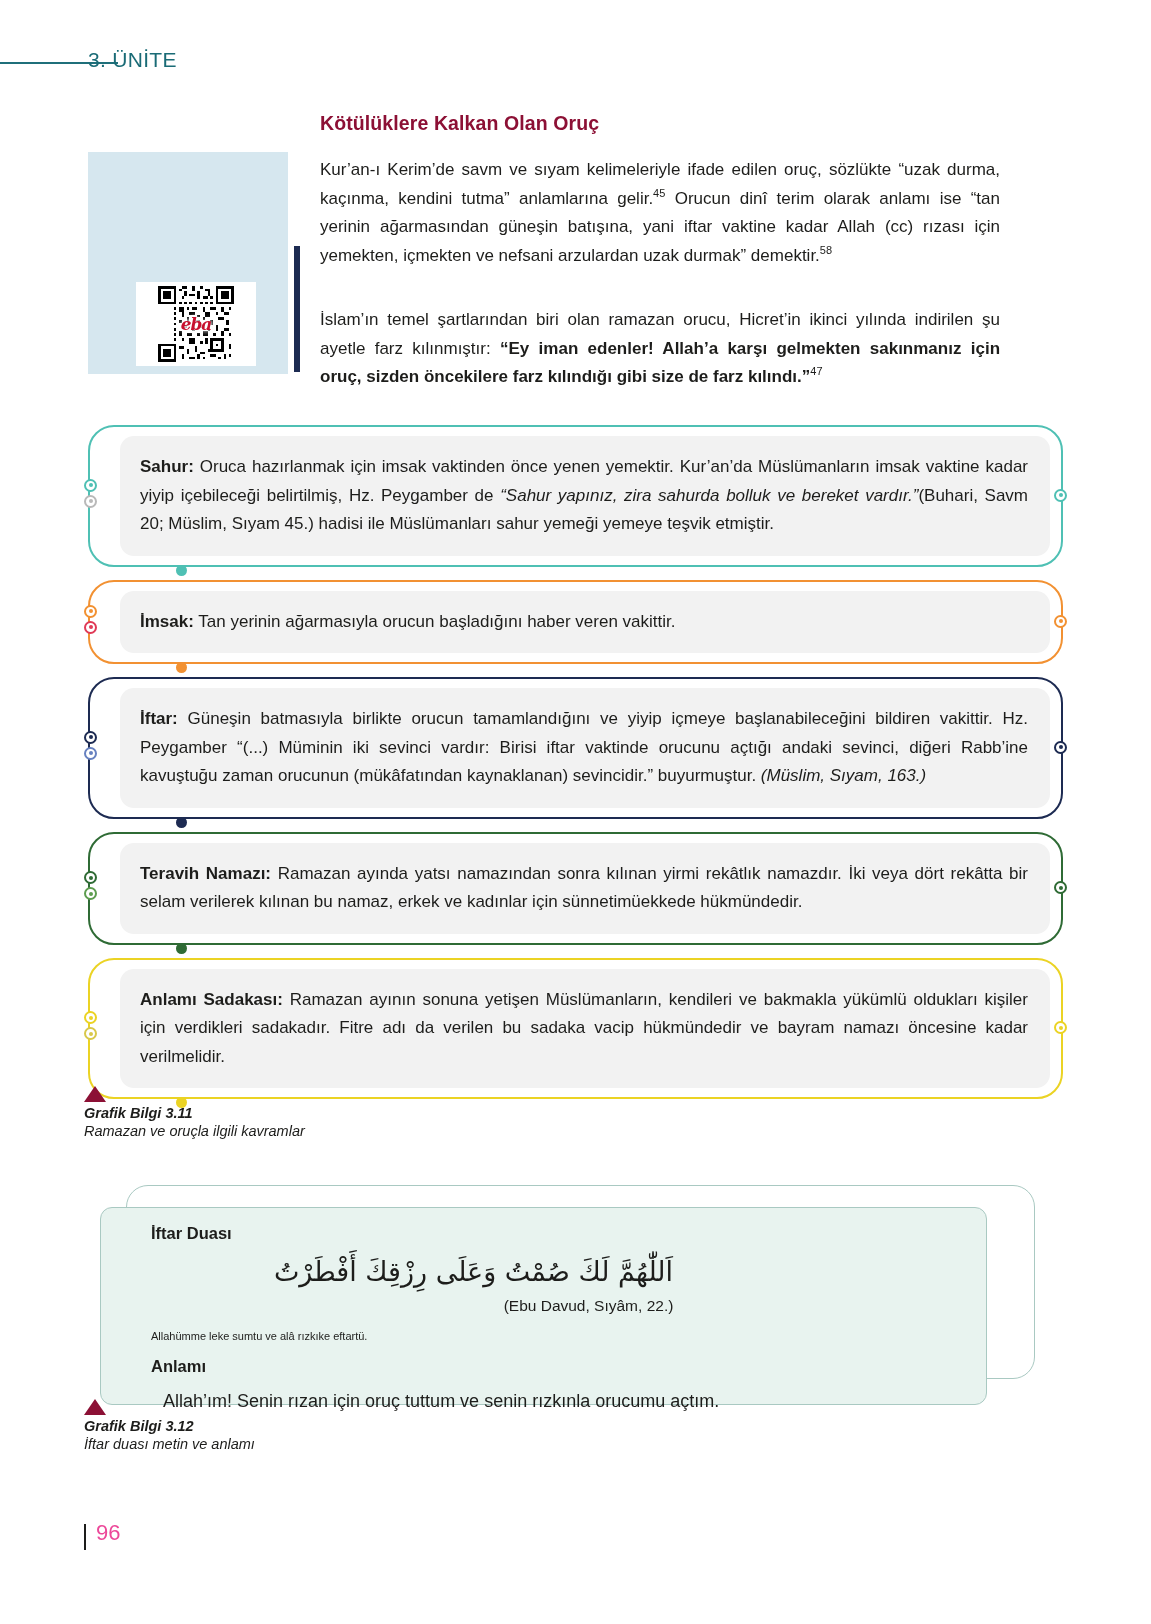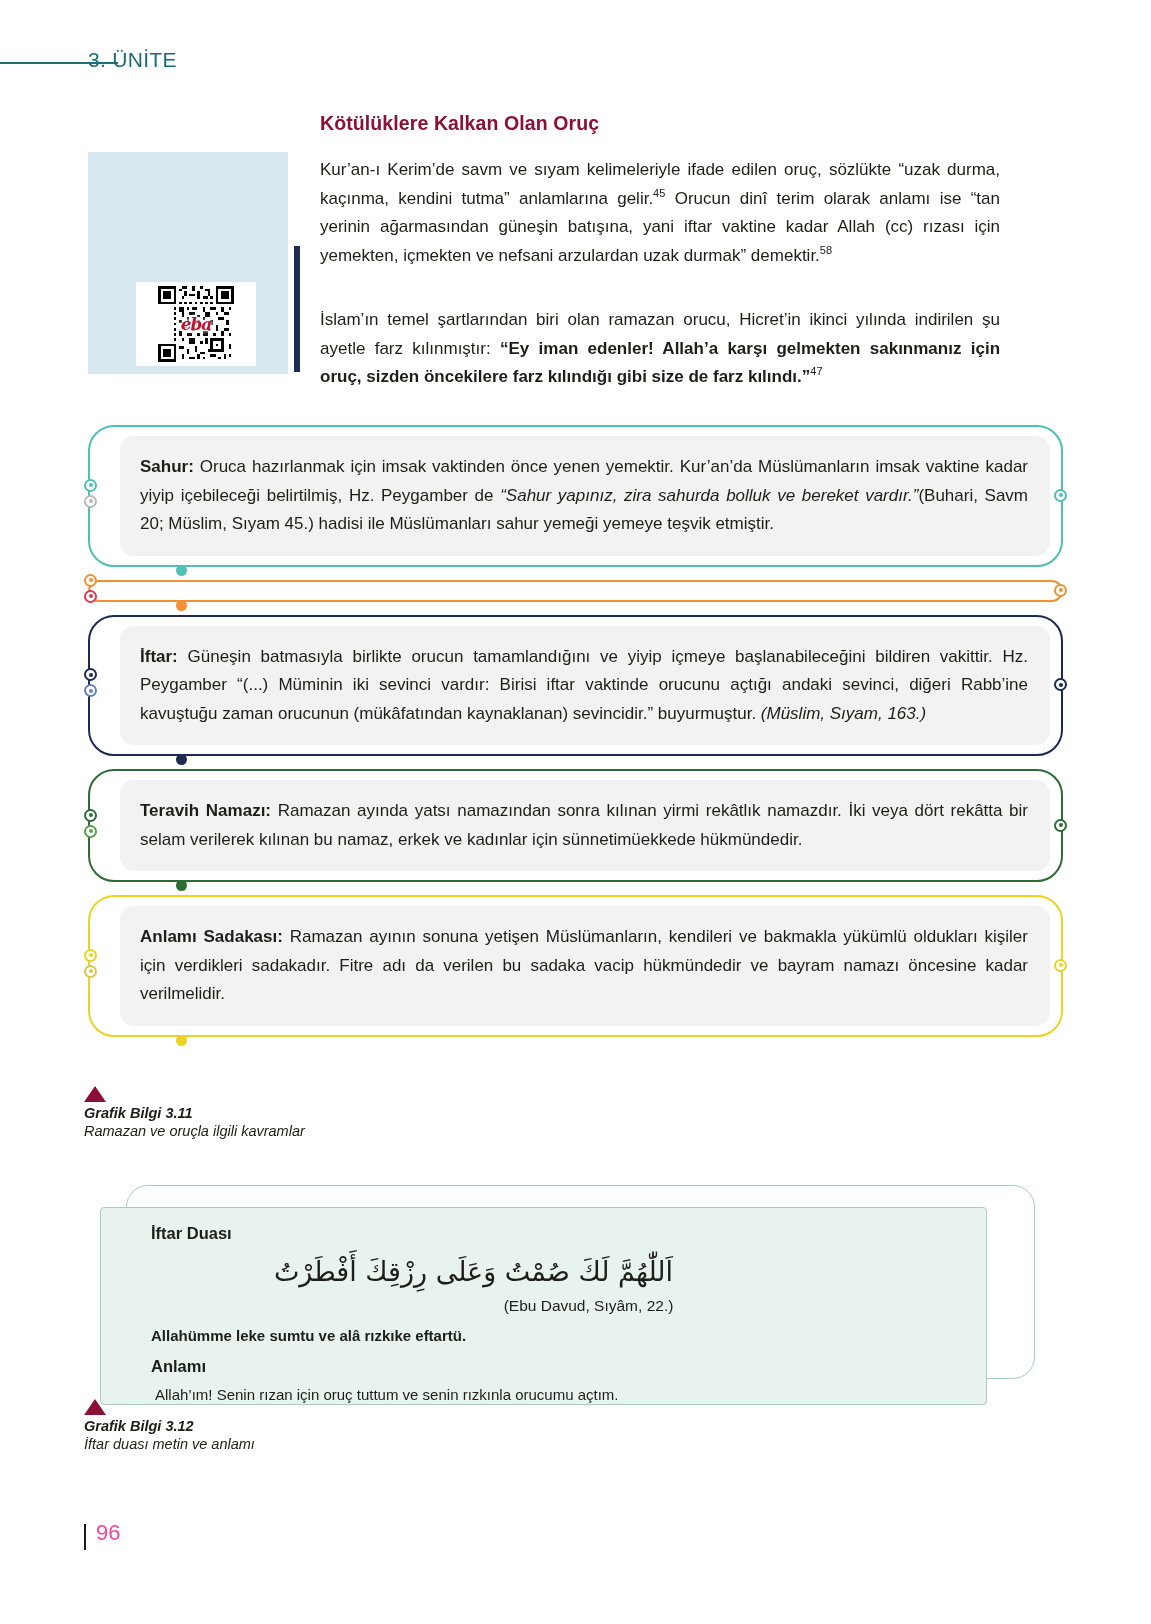--- a/index.html
+++ b/index.html
@@ -134,32 +134,32 @@
   #caption-312{top:1399px;}
 
   
   .dua-zone{position:absolute; left:100px; top:1185px; width:935px; height:220px;}
   .dua-back{
     position:absolute; left:26px; top:0; right:0; bottom:26px;
     border:1.5px solid #a9c9c2; border-radius:22px; background:#ffffff;
   }
   .dua-front{
     position:absolute; left:0; top:22px; right:48px; bottom:0;
-    border:1.5px solid #a9c9c2; border-radius:4px; background:#e8f3ef;
+    border:1.5px solid #a9c9c2; border-radius:12px; background:#e8f3ef;
     box-sizing:border-box; padding:16px 30px 14px 50px;
   }
   .dua-h{font-weight:bold; font-size:16.5px; margin:0 0 6px 0;}
   .dua-ar{
     font-family:"DejaVu Sans","Liberation Sans",sans-serif;
     direction:rtl; text-align:center; font-size:27px; line-height:46px;
     margin:2px 0 0 0; padding-right:160px;
   }
   .dua-src{text-align:center; font-size:15.5px; margin:2px 0 8px 0; padding-left:70px;}
-  .dua-line{font-size:15px; line-height:26px; margin:0 0 8px 0;font-weight:bold;}
-  .dua-mean{font-size:15px; line-height:26px; margin:4px;}
+  .dua-line{font-size:11px; line-height:26px; margin:0 0 8px 0;}
+  .dua-mean{font-size:18px; line-height:26px; margin:12px;}
 
   
   .pagenum-rule{position:absolute; left:84px; top:1524px; width:2px; height:26px; background:#1d1d1b;}
   .pagenum{position:absolute; left:96px; top:1520px; font-size:22px; color:#ec4899;}
 </style>
 </head>
 <body>
 
 <div class="unit-rule"></div>
 <div class="unit-title">3. ÜNİTE</div>
@@ -303,20 +303,23 @@
       </div>
     </div>
     <span class="tail"></span>
   </div>
 
   <div class="card-wrap c-orange">
     <div class="card-frame">
       <span class="dot dot-l1"></span>
       <span class="dot dot-l2"></span>
       <span class="dot dot-r"></span>
+      <div class="card-inner">
+        <span class="lbl">İmsak:</span><span> Tan yerinin ağarmasıyla orucun başladığını haber veren vakittir.</span><em></em><span></span>
+      </div>
     </div>
     <span class="tail"></span>
   </div>
 
   <div class="card-wrap c-navy">
     <div class="card-frame">
       <span class="dot dot-l1"></span>
       <span class="dot dot-l2"></span>
       <span class="dot dot-r"></span>
       <div class="card-inner">

